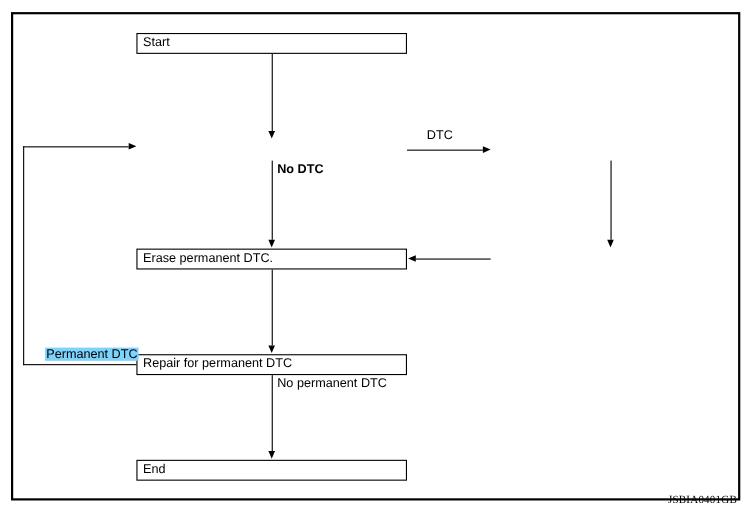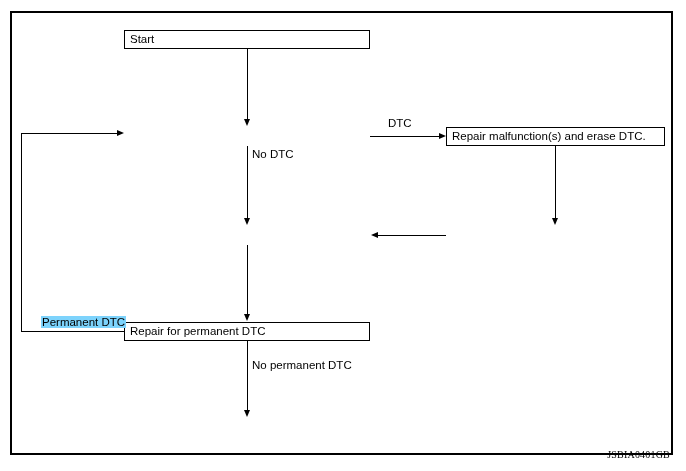--- a/index.html
+++ b/index.html
@@ -92,22 +92,22 @@
   }
 
   
   .edge-label {
     position: absolute;
     font-size: 11.5px;
     color: #000000;
     white-space: nowrap;
   }
   .label-dtc          { left: 371px; top: 117px; padding-left: 17px; }
-  .label-no-dtc       { left: 252px; top: 148px; }
-  .label-no-perm-dtc  { left: 252px; top: 359px; }
+  .label-no-dtc       { left: 252px; top: 148px; font-weight: bold; }
+  .label-no-perm-dtc  { left: 252px; top: 343px; }
   .label-perm-dtc     { left: 41px;  top: 316px; background:#7dd3fc; padding:0 1px; }
 
   
   .figure-code {
     position: absolute;
     right: 16px;
     top: 449px;
     font-size: 10px;
     letter-spacing: 0.2px;
     color: #000000;
@@ -119,30 +119,33 @@
 
 <div id="diagram-root">
 
   <div class="figure-frame"></div>
 
   <div class="node node-start">
     <span>Start</span>
   </div>
 
 
-  <div class="node node-repair">
-    <span>Repair malfunction(s) and erase DTC.</span>
+
+  <div class="node node-erase-perm">
+    <span>Erase permanent DTC.</span>
   </div>
-
 
 
   <div class="node node-check-perm">
     <span>Repair for permanent DTC</span>
   </div>
 
+  <div class="node node-end">
+    <span>End</span>
+  </div>
 
   <div class="edge-v" style="left:247px; top:49px; height:71px;"></div>
   <div class="arrow arrow-down" style="left:243.5px; top:119px;"></div>
 
   <div class="edge-h" style="left:370px; top:136px; width:69px;"></div>
   <div class="arrow arrow-right" style="left:439px; top:132.5px;"></div>
   <div class="edge-label label-dtc">DTC</div>
 
   <div class="edge-v" style="left:247px; top:146px; height:72px;"></div>
   <div class="arrow arrow-down" style="left:243.5px; top:218px;"></div>

